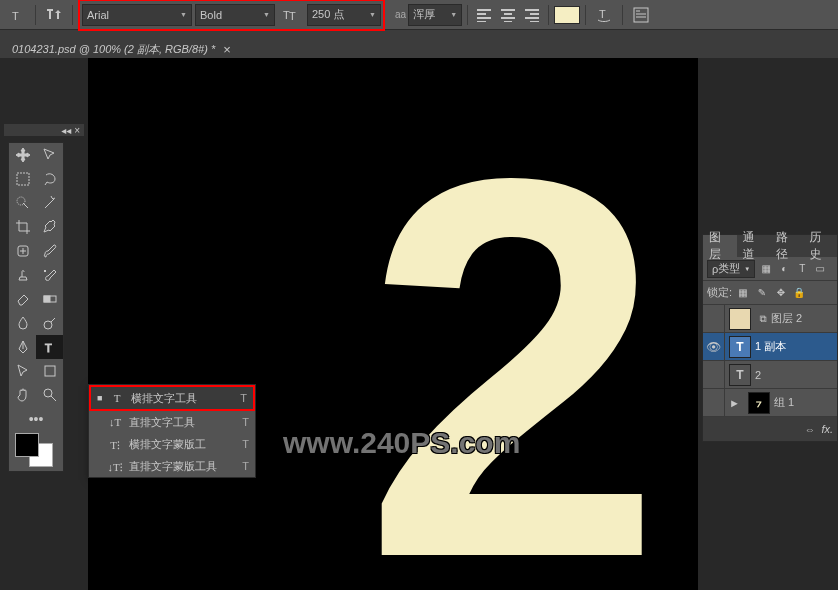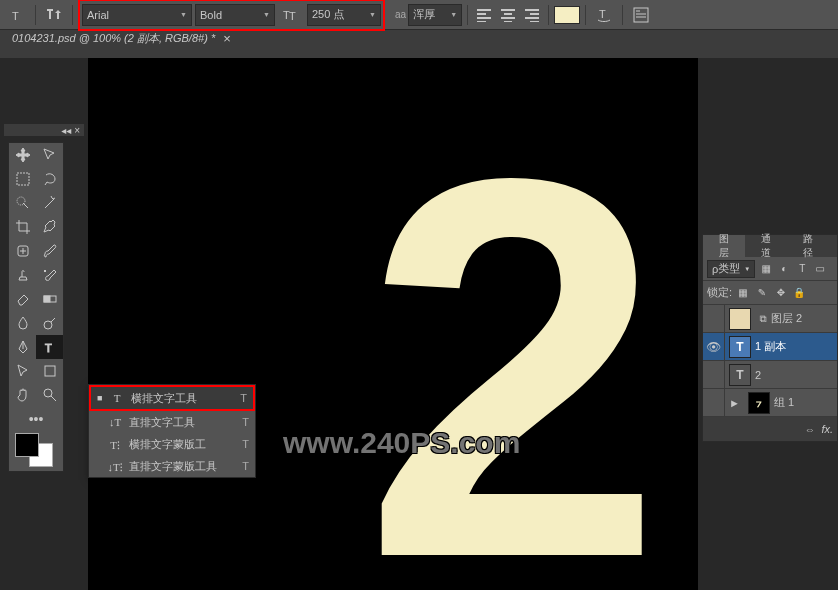--- a/index.html
+++ b/index.html
@@ -5,21 +5,21 @@
 *{margin:0;padding:0;box-sizing:border-box;font-family:Arial,sans-serif;color:#c8c8c8;font-size:11px;user-select:none}
 body{background:#535353;width:838px;height:590px;overflow:hidden;position:relative}
 .toolbar{height:30px;background:#535353;display:flex;align-items:center;padding:0 4px;gap:2px;border-bottom:1px solid #2a2a2a}
 .tool-icon{width:26px;height:24px;display:flex;align-items:center;justify-content:center;cursor:pointer}
 .tool-icon svg{width:16px;height:16px}
 .divider{width:1px;height:20px;background:#3a3a3a;margin:0 3px}
 .dropdown{background:#3a3a3a;border:1px solid #2a2a2a;height:22px;display:flex;align-items:center;padding:0 4px;cursor:pointer;position:relative}
 .dropdown::after{content:"▼";font-size:7px;color:#aaa;margin-left:auto;padding-left:4px}
 .red-box{border:2px solid #ff0000;padding:2px;display:flex;align-items:center;gap:3px}
 .doc-tabs{height:28px;background:#3c3c3c;display:flex;align-items:center;padding-left:4px}
-.doc-tab{height:26px;display:flex;align-items:flex-start;padding:0 8px;font-size:11px;color:#ddd;font-style:italic}
+.doc-tab{height:26px;display:flex;align-items:flex-end;padding:0 8px;font-size:11px;color:#ddd;font-style:italic}
 .doc-tab .close{margin-left:8px;font-style:normal;font-size:13px}
 .main{position:relative;background:#282828;height:532px}
 .canvas-area{position:absolute;left:88px;top:0;right:0;bottom:0;background:#282828}
 .canvas{position:absolute;left:0;top:0;width:610px;height:532px;background:#000}
 .big-glyph{position:absolute;left:275px;top:40px;font-size:540px;font-weight:bold;color:#f5eec3;line-height:1;font-family:Arial}
 .watermark{position:absolute;left:195px;top:368px;font-size:30px;font-weight:bold;color:#737373;text-shadow:1px 1px 0 #000,-1px -1px 0 #000,1px -1px 0 #000,-1px 1px 0 #000}
 .tool-close{position:absolute;left:4px;top:66px;width:80px;height:12px;background:#3c3c3c;display:flex;align-items:center;justify-content:flex-end;padding-right:4px}
 .tool-close span{font-size:10px}
 .toolbox{position:absolute;left:8px;top:84px;width:56px;background:#535353;border:1px solid #2a2a2a;display:flex;flex-wrap:wrap}
 .tb-cell{width:27px;height:24px;display:flex;align-items:center;justify-content:center;cursor:pointer;position:relative}
@@ -29,21 +29,21 @@
 .fg-sw{position:absolute;width:24px;height:24px;border:1px solid #aaa}
 .flyout{position:absolute;left:88px;top:326px;width:168px;background:#535353;border:1px solid #2a2a2a;box-shadow:2px 2px 8px rgba(0,0,0,.6)}
 .red-box-fly{border:2px solid #ff0000}
 .fly-item{height:22px;display:flex;align-items:center;padding:0 6px;cursor:pointer;gap:6px}
 .fly-item.sel{background:#3a3a3a}
 .fly-item .key{margin-left:auto;color:#aaa}
 .fly-dot{width:6px;font-size:9px}
 .fly-ico{width:16px;text-align:center;font-family:serif}
 .layers-panel{position:absolute;right:0;top:176px;width:136px;background:#535353;border:1px solid #2a2a2a}
 .lp-tabs{height:22px;background:#3c3c3c;display:flex;align-items:center}
-.lp-tab{padding:0 16px;height:22px;display:flex;align-items:center;font-size:10px}
+.lp-tab{padding:0 6px;height:22px;display:flex;align-items:center;font-size:12px}
 .lp-tab.active{background:#535353}
 .lp-row{height:24px;display:flex;align-items:center;padding:0 4px;gap:3px;border-bottom:1px solid #3a3a3a}
 .mini-dd{background:#3a3a3a;border:1px solid #2a2a2a;height:18px;display:flex;align-items:center;padding:0 4px;cursor:pointer;font-size:10px}
 .mini-dd::after{content:"▼";font-size:6px;margin-left:4px}
 .lp-icons{display:flex;gap:2px}
 .lp-ico{width:16px;height:16px;display:flex;align-items:center;justify-content:center;font-size:10px}
 .layer{height:28px;display:flex;align-items:center;border-bottom:1px solid #3a3a3a}
 .layer.sel{background:#2c5a8d}
 .eye{width:22px;height:28px;display:flex;align-items:center;justify-content:center;border-right:1px solid #3a3a3a;font-size:12px}
 .thumb{width:22px;height:22px;margin:0 4px;border:1px solid #222;display:flex;align-items:center;justify-content:center;font-size:12px;font-weight:bold}

